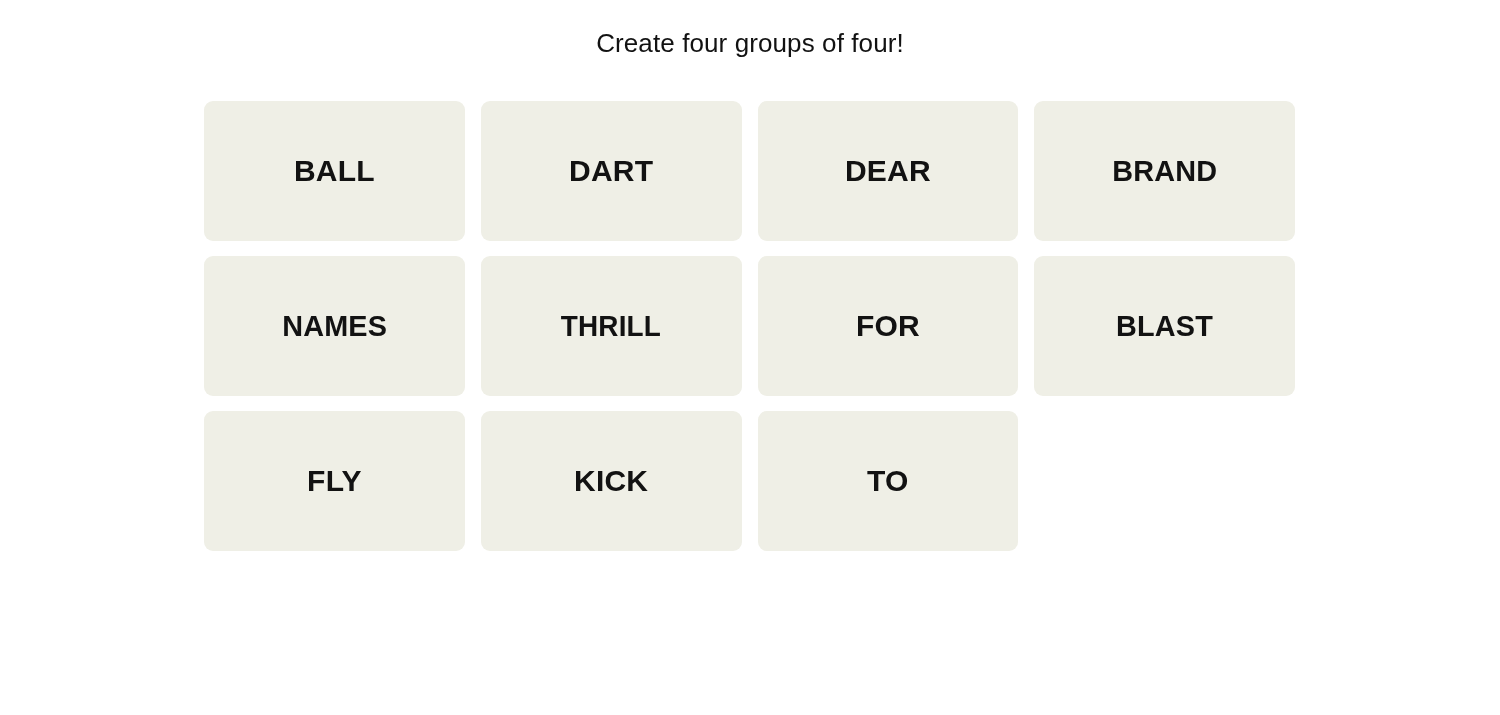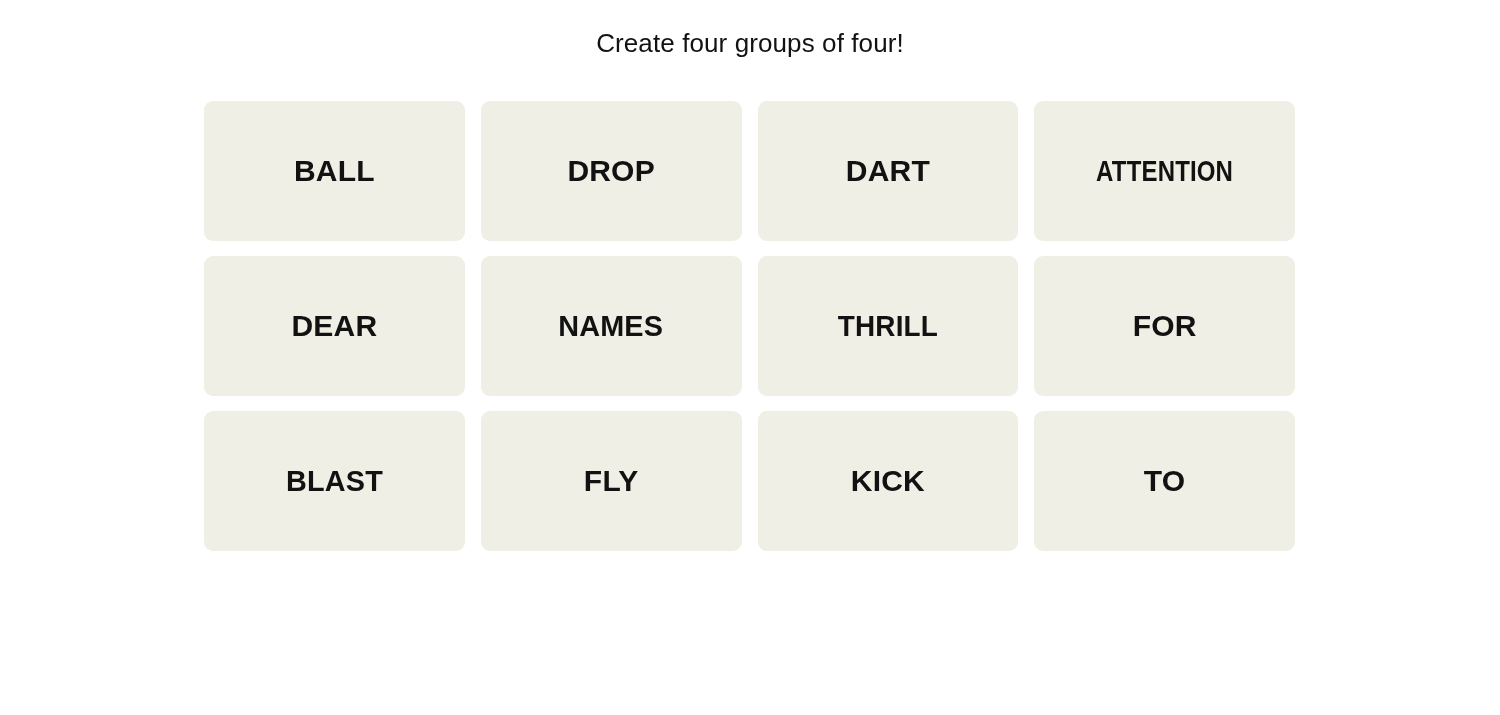--- a/index.html
+++ b/index.html
@@ -97,30 +97,27 @@
 
   <div class="title-bar">
     <div class="title-text">Create four groups of four!</div>
   </div>
 
   <div class="board" id="board">
       <div class="tile" role="button">
         <span class="tile-label">BALL</span>
       </div>
       <div class="tile" role="button">
-        <span class="tile-label">DROP</span>
-      </div>
-      <div class="tile" role="button">
         <span class="tile-label">DART</span>
       </div>
       <div class="tile" role="button">
-        <span class="tile-label len-9">ATTENTION</span>
+        <span class="tile-label">DEAR</span>
       </div>
       <div class="tile" role="button">
-        <span class="tile-label">DEAR</span>
+        <span class="tile-label len-5">BRAND</span>
       </div>
       <div class="tile" role="button">
         <span class="tile-label len-5">NAMES</span>
       </div>
       <div class="tile" role="button">
         <span class="tile-label len-6">THRILL</span>
       </div>
       <div class="tile" role="button">
         <span class="tile-label">FOR</span>
       </div>

